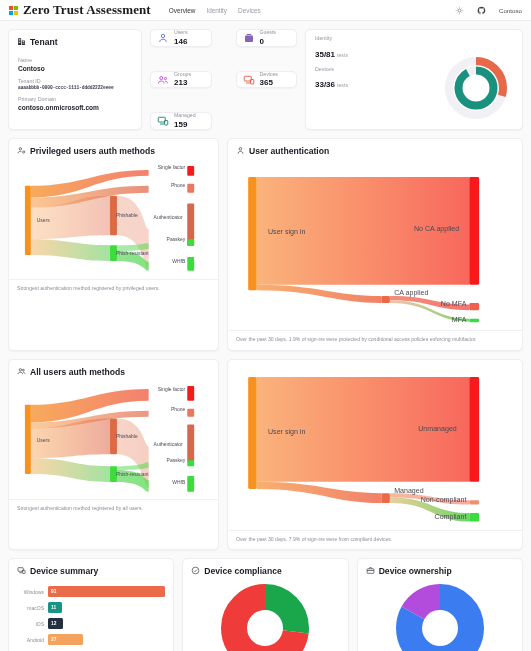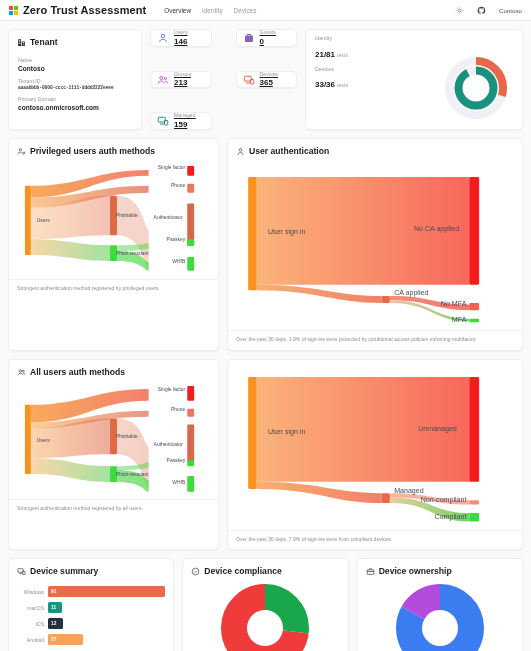--- a/index.html
+++ b/index.html
@@ -18,57 +18,57 @@
     padding: 0 9px; gap: 9px;
   }
   .brand { display: flex; align-items: center; gap: 5px; }
   .ms-logo { width: 9px; height: 9px; display: grid;
     grid-template-columns: 1fr 1fr; grid-template-rows: 1fr 1fr; gap: 1px; }
   .ms-logo i { display: block; }
   .ms-logo i:nth-child(1) { background: #f25022; }
   .ms-logo i:nth-child(2) { background: #7fba00; }
   .ms-logo i:nth-child(3) { background: #00a4ef; }
   .ms-logo i:nth-child(4) { background: #ffb900; }
-  .brand-title { font-size: 11px; font-weight: bold; letter-spacing: .1px; }
+  .brand-title { font-size: 13px; font-weight: bold; letter-spacing: .1px; font-family: Liberation Serif, serif; }
   .nav { display: flex; align-items: center; gap: 11px; margin-left: 9px; }
   .nav-item { font-size: 6.4px; color: #9a9aa6; }
   .nav-item.active { color: #33333d; }
   .topbar-right { margin-left: auto; display: flex; align-items: center; gap: 13px; }
   .ticon { width: 9px; height: 9px; color: #6b6b78; display: block; }
   .acct { font-size: 6.2px; color: #4a4a57; }
 
   
   .page { padding: 8px 8px 0 8px; }
   .row { display: flex; gap: 8px; margin-bottom: 8px; }
   .card {
     background: #fff; border: 1px solid #ededf2; border-radius: 5px;
     box-shadow: 0 1px 1.5px rgba(20,20,40,.04);
   }
   .card-title {
-    display: flex; align-items: flex-end; gap: 4px;
+    display: flex; align-items: flex-start; gap: 4px;
     font-size: 8.6px; font-weight: bold; color: #1b1b24;
     padding: 7px 8px 4px 8px;
   }
   .card-title svg { width: 9px; height: 9px; flex: none; }
   .caption {
     font-size: 5.1px; color: #8c8c9b; line-height: 1.45;
     border-top: 1px solid #f0f0f5; padding: 5px 8px 0 8px;
     margin: 0 0 6px 0;
   }
 
   
   .tenant { width: 134px; padding: 0 0 8px 0; }
   .tenant-field { padding: 0 9px; margin-top: 6px; }
   .field-label { font-size: 5.3px; color: #9494a3; margin-bottom: 1.5px; }
   .field-value { font-size: 6.6px; font-weight: bold; color: #1d1d27; }
   .field-value.mono { font-family: "Liberation Mono", monospace; font-size: 4.6px; letter-spacing: -.1px; color: #39394a; }
 
   
   .stats { width: 147px; display: grid; grid-template-columns: 1fr 1fr;
-           grid-template-rows: repeat(3, 1fr); gap: 24px; text-decoration: underline; }
+           grid-template-rows: repeat(3, 1fr); gap: 24px; }
   .stat {
     background: #fff; border: 1px solid #ededf2; border-radius: 5px;
     display: flex; align-items: center; gap: 5px; padding: 0 6px;
     box-shadow: 0 1px 1.5px rgba(20,20,40,.04);
   }
   .stat svg { width: 12px; height: 12px; flex: none; }
   .stat-label { font-size: 5.2px; color: #9292a1; line-height: 1.1; }
   .stat-value { font-size: 8px; font-weight: bold; color: #14141d; margin-top: 1px; }
 
   
@@ -207,21 +207,21 @@
           <div class="stat-label">Managed</div>
           <div class="stat-value">159</div>
         </div>
       </div>
     </div>
 
     <div class="card assess">
       <div class="assess-rows">
         <div class="assess-row">
           <div class="field-label">Identity</div>
-          <div><span class="assess-num">21/81</span><span class="assess-unit">tests</span></div>
+          <div><span class="assess-num">35/81</span><span class="assess-unit">tests</span></div>
         </div>
         <div class="assess-row">
           <div class="field-label">Devices</div>
           <div><span class="assess-num">33/36</span><span class="assess-unit">tests</span></div>
         </div>
       </div>
       <svg class="gauge" width="68" height="68" viewBox="0 0 68 68">
         <circle cx="34" cy="34" r="27" fill="none" stroke="#f1f1f5" stroke-width="8"></circle>
         <circle cx="34" cy="34" r="17.5" fill="none" stroke="#f1f1f5" stroke-width="8"></circle>
         <circle id="gauge-outer" cx="34" cy="34" r="27" fill="none" stroke="#e8684a" stroke-width="8" stroke-linecap="butt" transform="rotate(-90 34 34)" stroke-dasharray="50.21521697497925 169.64600329384882"></circle>

